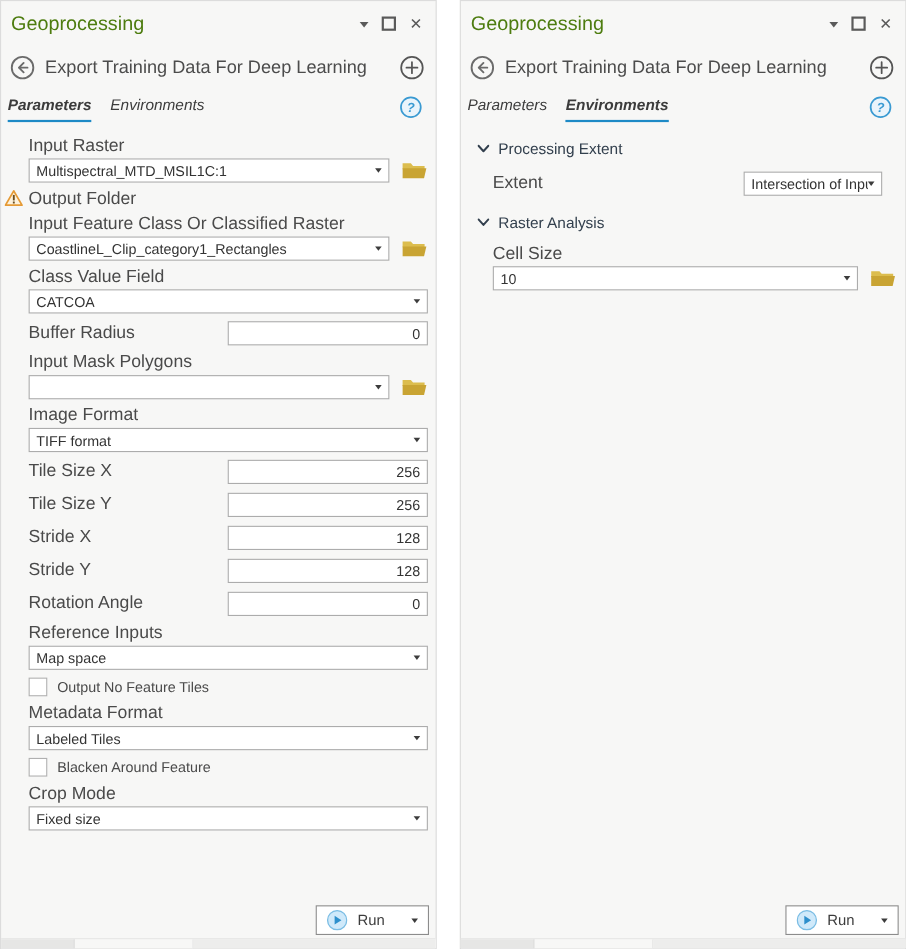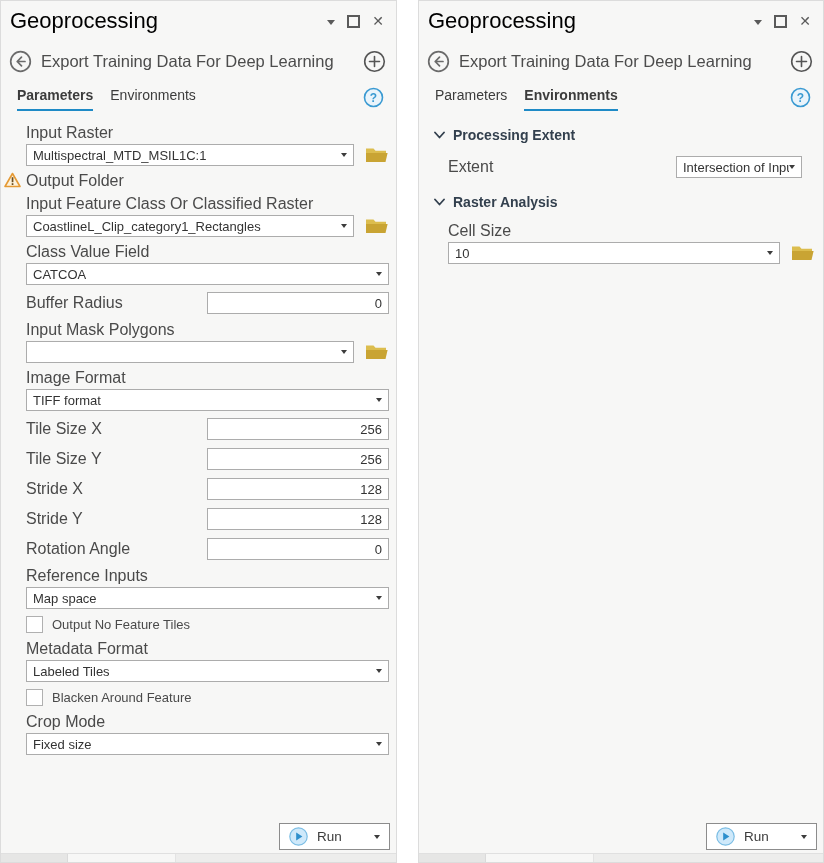--- a/index.html
+++ b/index.html
@@ -2,31 +2,31 @@
 <html><head>
 <meta charset="utf-8">
 <style>
   html,body{margin:0;padding:0;background:#ffffff;width:824px;height:863px;overflow:hidden;
     font-family:"Liberation Sans",sans-serif;-webkit-font-smoothing:antialiased;}
   .pane{position:absolute;top:0;height:863px;background:#f7f7f6;border:1px solid #dcdcdc;box-sizing:border-box;}
   .pane-left{left:0;width:397px;}
   .pane-right{left:418px;width:406px;}
 
   .pane-header{height:36px;display:flex;align-items:center;padding:2px 12px 0 9px;}
-  .pane-title{font-size:22px;color:#000000;flex:1;white-space:nowrap;}
+  .pane-title{font-size:18px;color:#4d7c0f;flex:1;white-space:nowrap;}
   .win-icons{display:flex;gap:12px;align-items:center;}
   .menu-tri{width:0;height:0;border-left:4px solid transparent;border-right:4px solid transparent;border-top:5px solid #5a5a5a;margin-top:2px;}
   .max-box{width:9px;height:9px;border:2px solid #5a5a5a;}
   .close-x{font-size:14px;color:#5a5a5a;line-height:1;}
 
   .tool-header{display:flex;align-items:center;padding:11px 10px 4px 8px;gap:9px;}
   .circle-ico{flex:none;display:block;}
   .tool-title{font-size:16.5px;color:#4c4c4c;flex:1;white-space:nowrap;overflow:hidden;}
 
-  .tabs{display:flex;align-items:flex-end;padding:10px 12px 0 16px;gap:17px;}
+  .tabs{display:flex;align-items:flex-end;padding:10px 12px 0 6px;gap:17px;font-style:italic;}
   .tab{font-size:14px;color:#3c3c3c;padding-bottom:6px;border-bottom:2.5px solid transparent;white-space:nowrap;cursor:default;}
   .tab.active{font-weight:bold;border-bottom-color:#1e8ac6;}
   .tabs .spacer{flex:1;}
 
   .content{padding:14px 7px 0 25px;position:relative;}
   .content-right{padding:6px 8px 0 15px;}
 
   .frow{margin-bottom:7px;}
   .flabel{font-size:16px;color:#4a4a4a;margin-bottom:3px;line-height:16px;}
   .label-wrap{position:relative;}
@@ -40,28 +40,28 @@
 
   .num-row{display:flex;align-items:center;margin-bottom:8px;gap:32px;}
   .num-row .flabel{flex:1;margin-bottom:0;}
   .num-box{flex:none;width:182px;justify-content:flex-end;}
   .num-box .val{margin-left:auto;}
 
   .check-row{display:flex;align-items:center;gap:9px;margin:2px 0 8px;}
   .checkbox{width:17px;height:17px;background:#fff;border:1px solid #b0b0b0;box-sizing:border-box;flex:none;}
   .check-label{font-size:13px;color:#4a4a4a;}
 
-  .section-h{display:flex;align-items:center;gap:8px;margin:10px 0 13px;font-size:14px;font-weight:bold;color:#33404e;}
+  .section-h{display:flex;align-items:center;gap:8px;margin:10px 0 13px;font-size:14px;font-weight:normal;color:#33404e;}
   .env-row{display:flex;align-items:center;padding-left:14px;margin-bottom:16px;}
   .env-row .flabel{flex:1;margin-bottom:0;}
   .extent-combo{flex:none;width:126px;margin-right:13px;}
   .env-block{padding-left:14px;margin-bottom:17px;}
 
   .run-row{position:absolute;right:6px;bottom:12px;}
-  .run-btn{display:flex;align-items:center;background:#fff;border:1px solid #8c8c8c;height:27px;width:111px;
+  .run-btn{display:flex;align-items:center;background:#fff;border:1px solid #8c8c8c;height:27px;width:103px;
     padding:0 9px 0 9px;box-sizing:border-box;font-size:13.5px;color:#3c3c3c;}
   .run-btn .run-label{margin-left:9px;}
   .run-btn .run-caret{margin-left:auto;width:0;height:0;border-left:3.5px solid transparent;border-right:3.5px solid transparent;border-top:4.5px solid #3c3c3c;}
 
   .bottom-strip{position:absolute;bottom:0;left:0;right:0;height:8px;border-top:1px solid #e0e0e0;background:#fbfbfb;display:flex;}
   .seg1{width:66px;background:#e6e6e5;border-right:1px solid #dadada;}
   .seg2{width:107px;background:#f7f7f6;border-right:1px solid #e3e3e3;}
   .seg3{flex:1;background:#ededec;}
 </style>
 </head>

